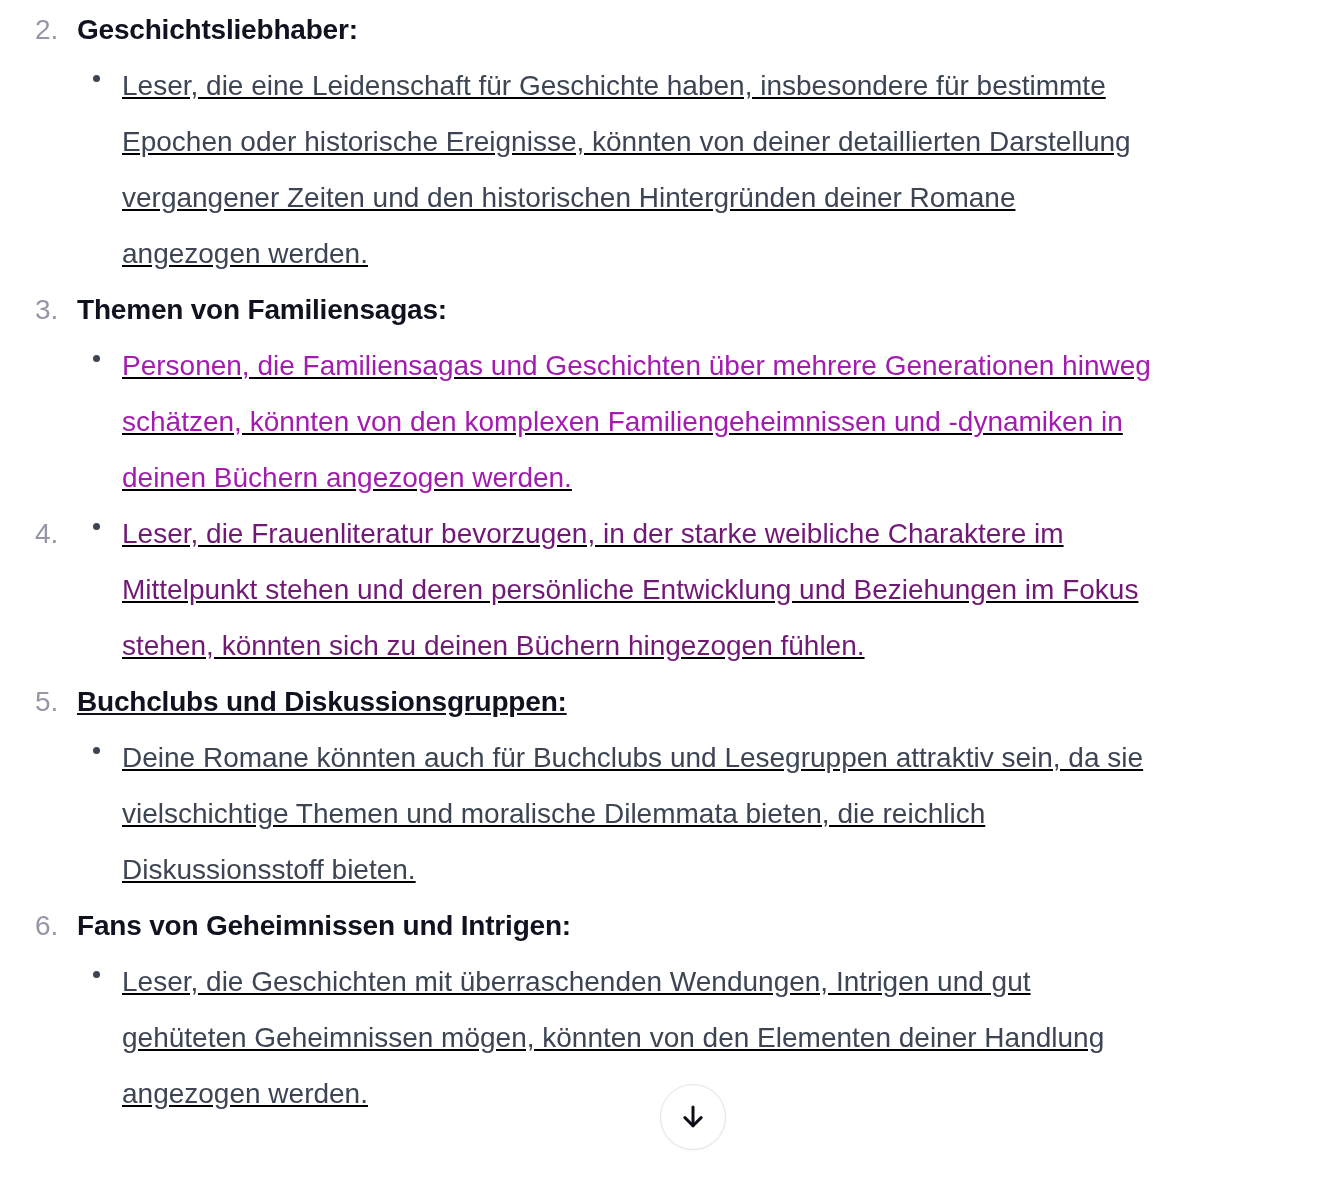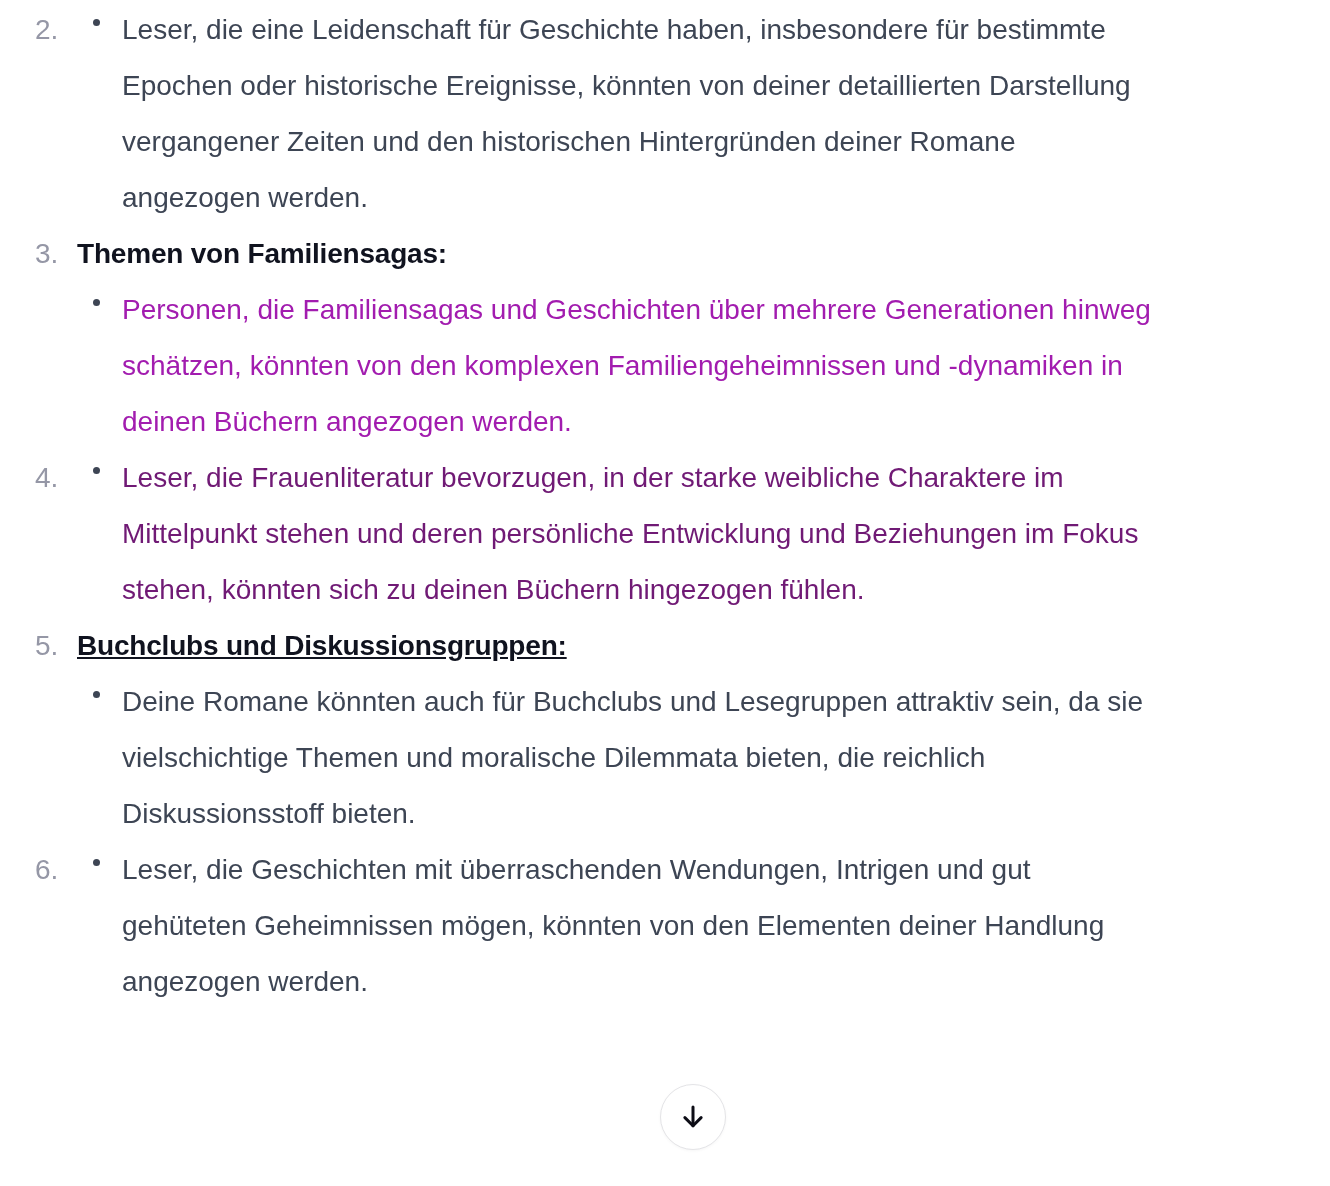--- a/index.html
+++ b/index.html
@@ -31,21 +31,21 @@
     color: #9597a6;
   }
   .item-body { flex: 1 1 auto; }
   .item-heading {
     font-size: 28px;
     line-height: 56px;
     font-weight: bold;
     color: #10131f;
     letter-spacing: -0.2px;
   }
-  ul.bullet-list { list-style: none; }
+  ul.bullet-list { list-style: none; text-decoration: underline; }
   ul.bullet-list > li.bullet-item {
     position: relative;
     padding-left: 45px;
   }
   .bullet-dot {
     position: absolute;
     left: 16px;
     top: 17px;
     width: 7px;
     height: 7px;
@@ -81,20 +81,21 @@
   }
 </style>
 </head>
 <body style="background: rgb(255, 255, 255);">
 
 <div class="message-content">
   <ol class="numbered-list" id="numbered-list">
   <li class="list-item">
     <span class="list-number" style="color: rgb(149, 151, 166);">2.</span>
     <div class="item-body">
+      <div class="item-heading" style="color: rgb(16, 19, 31);">Geschichtsliebhaber:</div>
       <ul class="bullet-list">
         <li class="bullet-item">
           <span class="bullet-dot" style="background: rgb(61, 69, 84);"></span>
           <span class="bullet-text" style="color: rgb(61, 69, 84);">Leser, die eine Leidenschaft für Geschichte haben, insbesondere für bestimmte
 Epochen oder historische Ereignisse, könnten von deiner detaillierten Darstellung
 vergangener Zeiten und den historischen Hintergründen deiner Romane
 angezogen werden.</span>
         </li>
       </ul>
     </div>
@@ -140,20 +141,21 @@
 vielschichtige Themen und moralische Dilemmata bieten, die reichlich
 Diskussionsstoff bieten.</span>
         </li>
       </ul>
     </div>
   </li>
 
   <li class="list-item">
     <span class="list-number" style="color: rgb(149, 151, 166);">6.</span>
     <div class="item-body">
+      <div class="item-heading" style="color: rgb(16, 19, 31);">Fans von Geheimnissen und Intrigen:</div>
       <ul class="bullet-list">
         <li class="bullet-item">
           <span class="bullet-dot" style="background: rgb(61, 69, 84);"></span>
           <span class="bullet-text" style="color: rgb(61, 69, 84);">Leser, die Geschichten mit überraschenden Wendungen, Intrigen und gut
 gehüteten Geheimnissen mögen, könnten von den Elementen deiner Handlung
 angezogen werden.</span>
         </li>
       </ul>
     </div>
   </li>

